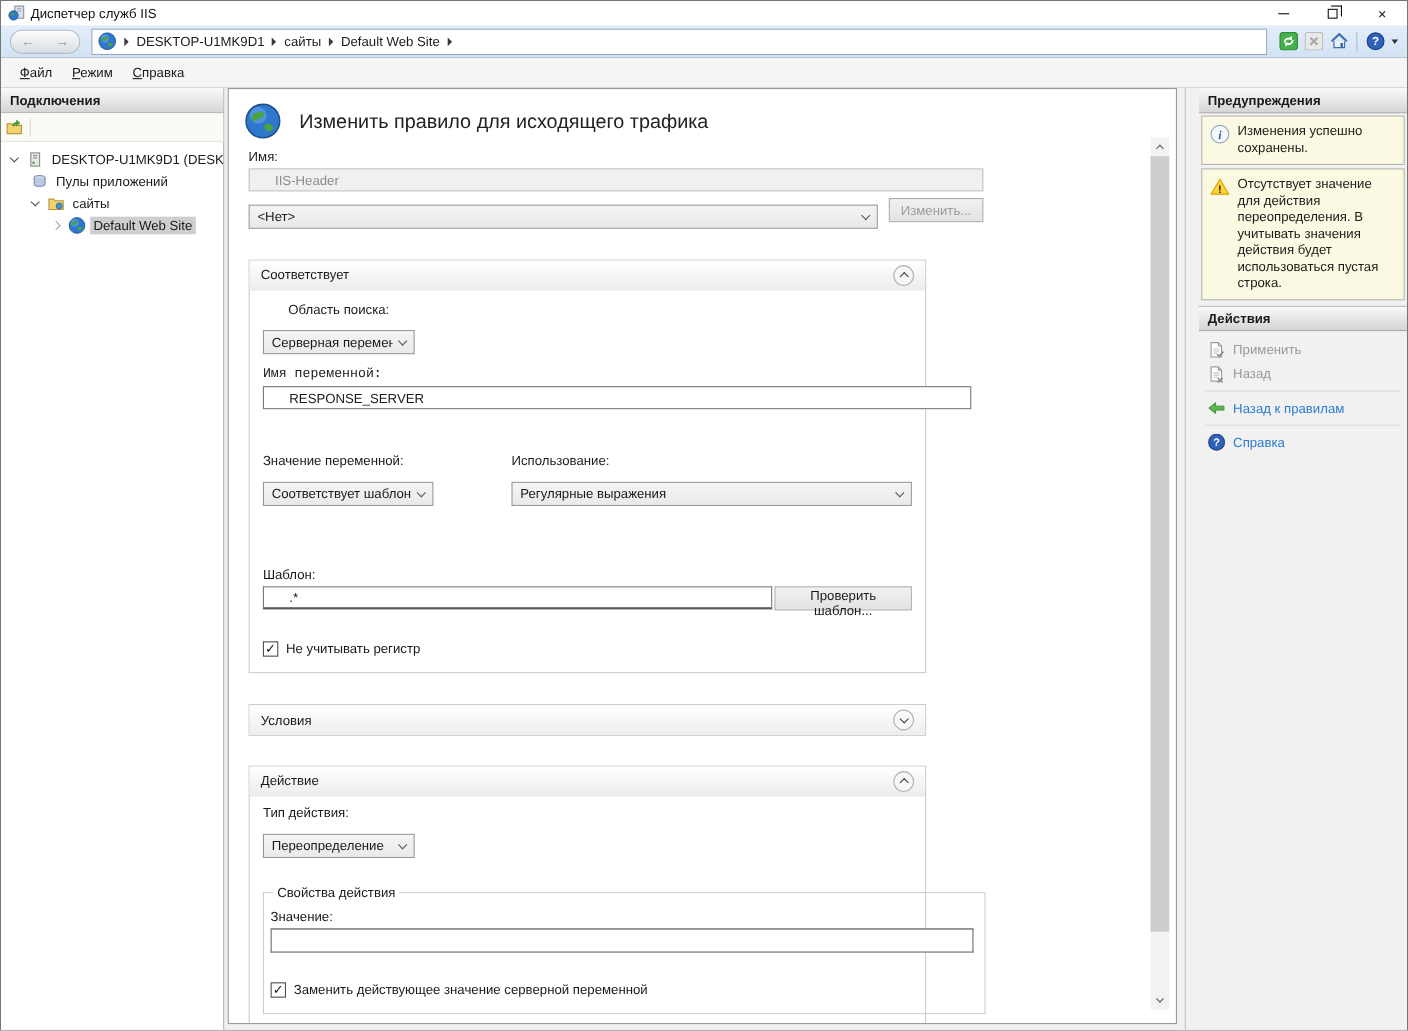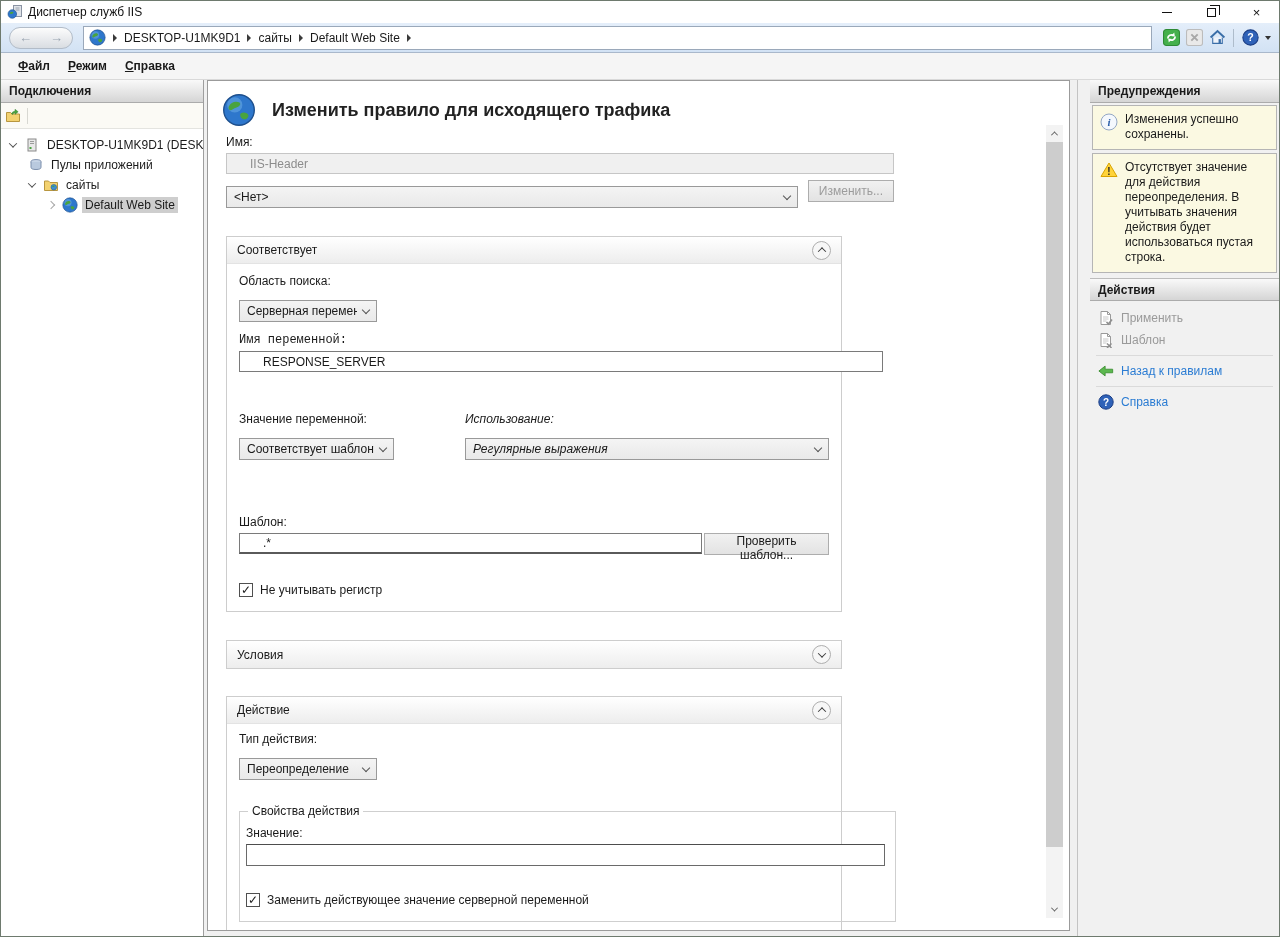--- a/index.html
+++ b/index.html
@@ -24,21 +24,21 @@
   .crumb-bar { flex:1; height:24px; background:#fff; border:1px solid #9aa8ba; display:flex; align-items:center; padding:0 5px; gap:7px; overflow:hidden; }
   .crumb-bar .globe { width:17px; height:17px; flex:none; }
   .crumb { white-space:nowrap; }
   .crumb-arrow { width:0; height:0; border-left:4px solid #3a3a3a; border-top:4px solid transparent; border-bottom:4px solid transparent; flex:none; }
   .bar-icons { display:flex; align-items:center; gap:5px; margin-left:10px; flex:none; }
   .bar-icon { width:18px; height:18px; display:flex; align-items:center; justify-content:center; }
   .bar-sep { width:1px; height:18px; background:#aebccb; margin:0 2px; }
   .caret-down { width:0; height:0; border-top:4px solid #333; border-left:3.5px solid transparent; border-right:3.5px solid transparent; margin-left:1px; }
 
   
-  .menubar { height:27px; flex:none; background:#f5f5f5; border-bottom:1px solid #d9d9d9; display:flex; align-items:center; padding-left:8px;font-weight:bold; }
+  .menubar { height:27px; flex:none; background:#f5f5f5; border-bottom:1px solid #d9d9d9; display:flex; align-items:center; padding-left:8px; }
   .menu-item { padding:4px 9px; }
   .mfirst { text-decoration:underline; }
 
   
   .content { flex:1; display:flex; background:#f0f0f0; min-height:0; }
 
   
   .sidebar { width:203px; flex:none; background:#fff; border-right:1px solid #9e9e9e; display:flex; flex-direction:column; }
   .panel-header { height:23px; background:linear-gradient(#f9f9f9,#d5d5d5); border-top:1px solid #bcbcbc; border-bottom:1px solid #ababab; font-weight:bold; display:flex; align-items:center; padding:0 8px; flex:none; color:#1a1a1a; }
   .side-toolbar { height:26px; background:#fbfaf5; border-bottom:1px solid #e4e4e0; display:flex; align-items:center; padding:0 4px; gap:6px; flex:none; }
@@ -52,21 +52,21 @@
   .tree-icon { width:16px; height:16px; flex:none; }
   .tree-label { padding:1px 3px; }
   .tree-label.selected { background:#cecece; }
 
   
   .main-area { flex:1; min-width:0; padding:0 7px 5px 3px; background:#f0f0f0; }
   .main-panel { width:100%; height:100%; background:#fff; border:1px solid #9b9b9b; position:relative; overflow:hidden; }
   .form { position:absolute; left:18px; top:0; width:668px; }
   .page-header { display:flex; align-items:center; gap:16px; margin:12px 0 8px -4px; }
   .page-header .globe-lg { width:34px; height:34px; flex:none; }
-  .page-title { font-size:18px; font-weight:bold; color:#222; }
+  .page-title { font-size:18px; font-weight:normal; color:#222; }
   .field-label { display:block; margin-bottom:4px; }
   .text-input { width:668px; height:21px; border:1px solid #7a7a7a; background:#fff; font:12px "Liberation Sans",sans-serif; padding:0 23px; color:#1a1a1a; }
   .text-input.disabled { background:#f0f0f0; border-color:#c6c6c6; color:#8c8c8c; }
   .select { height:22px; border:1px solid #999; background:linear-gradient(#f4f4f4,#e9e9e9); display:flex; align-items:center; padding:0 7px; cursor:default;margin-top:12px; }
   .select .sel-text { flex:1; white-space:nowrap; overflow:hidden; }
   .select .chev { border-color:#555; border-width:1px; width:6px; height:6px; transform:rotate(45deg); margin:-3px 0 0 6px; flex:none; }
   .btn { height:22px; border:1px solid #adadad; background:linear-gradient(#f1f1f1,#e3e3e3); font:12px "Liberation Sans",sans-serif; padding:0 10px; color:#1a1a1a; }
   .btn.disabled { color:#9c9c9c; }
   .row { display:flex; align-items:center; }
 
@@ -283,38 +283,38 @@
 
           
           <div class="section" style="margin-top:28px;">
             <div class="section-header">
               <span class="sec-title">Соответствует</span>
               <span class="circle-btn">
                   <span class="chev up"></span>
                 </span>
             </div>
             <div class="section-body">
-              <label class="field-label" style="margin-top:4px;">Область поиска:</label>
+              <label class="field-label" style="margin-top:4px;margin-left:23px;">Область поиска:</label>
               <div class="select" style="width:138px;">
                 <span class="sel-text">Серверная переменн</span>
                 <span class="chev"></span>
               </div>
 
               <label class="field-label" style="margin-top:11px;font-family:Liberation Mono, monospace;">Имя переменной:</label>
               <input class="text-input" style="width: 644px;" value="RESPONSE_SERVER">
 
               <div class="row" style="margin-top:40px; align-items:flex-start;">
                 <div style="width:226px;">
                   <label class="field-label">Значение переменной:</label>
                   <div class="select" style="width:155px;">
                     <span class="sel-text">Соответствует шаблону</span>
                     <span class="chev"></span>
                   </div>
                 </div>
-                <div style="flex:1;font-style:italic;">
+                <div style="flex:1;">
                   <label class="field-label">Использование:</label>
                   <div class="select">
                     <span class="sel-text">Регулярные выражения</span>
                     <span class="chev"></span>
                   </div>
                 </div>
               </div>
 
               <label class="field-label" style="margin-top:55px;">Шаблон:</label>
               <div class="row" style="gap:2px; align-items:flex-start;">
@@ -418,21 +418,21 @@
         </div>
         <div class="action-item disabled">
           <span class="a-icon16">
             <svg width="16" height="16" viewBox="0 0 16 16">
               <path d="M3 1.5 h6.5 l3 3 v10 h-9.5 z" fill="#fff" stroke="#9a9a9a"></path>
               <path d="M9.5 1.5 v3 h3" fill="none" stroke="#9a9a9a"></path>
               <path d="M5 7 h5.5 M5 9 h5.5 M5 11 h3.5" stroke="#c8c8c8"></path>
               <path d="M9 11.5 l4.5 4.5 M13.5 11.5 l-4.5 4.5" stroke="#8f8f8f" stroke-width="1.5" fill="none"></path>
             </svg>
           </span>
-          <span>Шаблон</span>
+          <span>Назад</span>
         </div>
         <div class="action-sep"></div>
         <div class="action-item link">
           <span class="a-icon16">
             <svg width="17" height="14" viewBox="0 0 18 14">
               <path d="M8 1.5 v3.5 h8.5 v4 H8 v3.5 L1 7 Z" fill="#5cb84f" stroke="#3d8f33"></path>
             </svg>
           </span>
           <span>Назад к правилам</span>
         </div>

